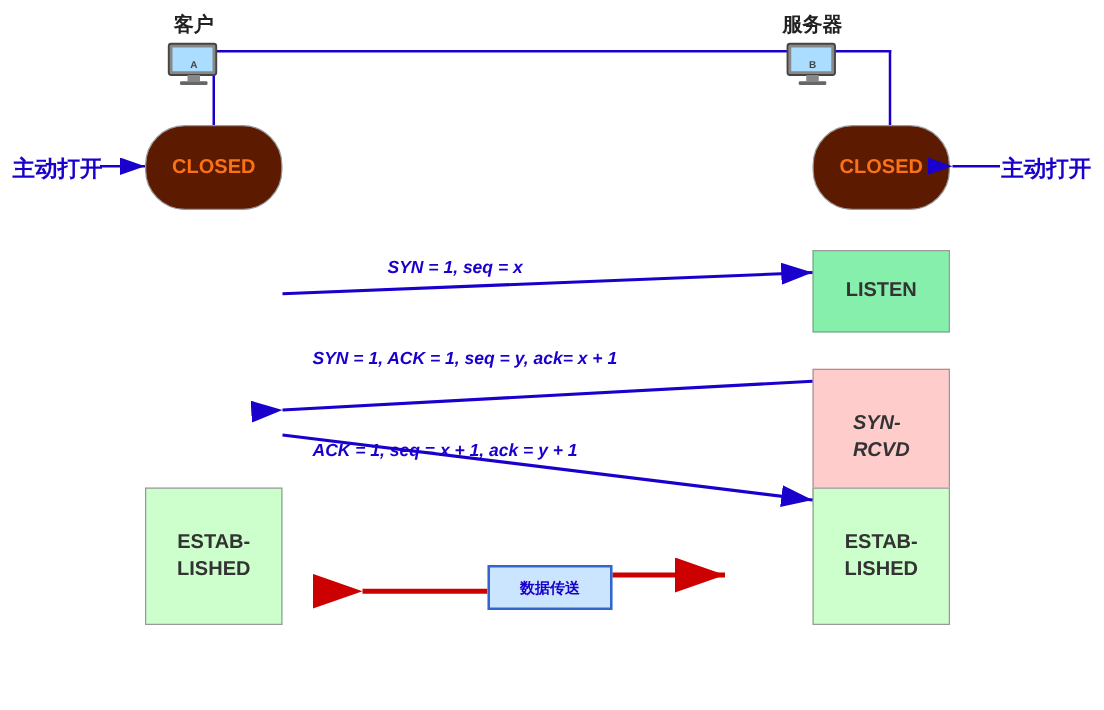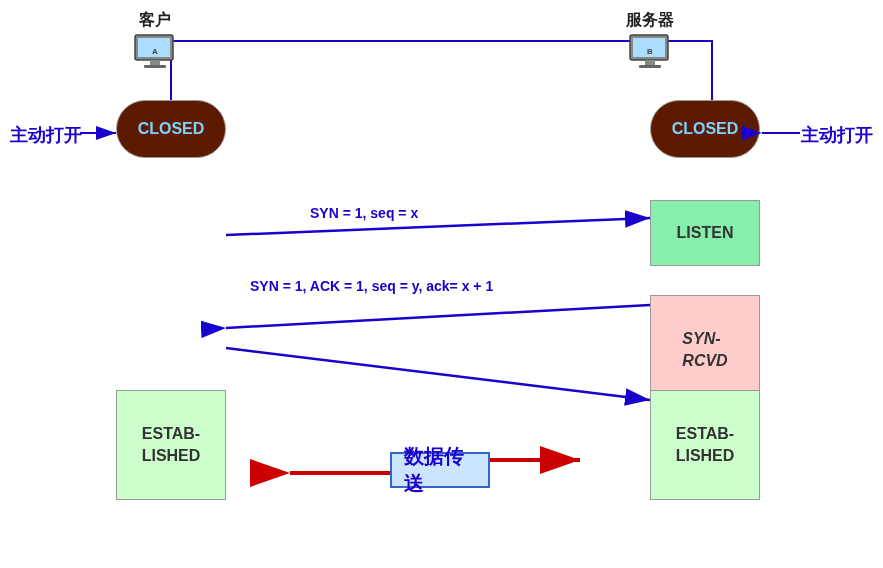--- a/index.html
+++ b/index.html
@@ -36,23 +36,23 @@
       display: flex;
       align-items: center;
       justify-content: center;
       font-weight: bold;
       font-size: 16px;
       text-align: center;
       border: 1px solid #999;
     }
     .state-closed {
       background: #5c1a00;
-      color: #7dd3fc;
-      width: 110px;
-      height: 58px;
+      color: #f97316;
+      width: 110px;
+      height: 68px;
       border-radius: 32px;
     }
     .state-listen {
       background: #86efac;
       color: #333;
       width: 110px;
       height: 66px;
     }
     .state-syn-sent {
       background: #ffcccc;
@@ -90,33 +90,34 @@
       position: absolute;
       top: 0;
       left: 0;
       width: 883px;
       height: 568px;
       pointer-events: none;
     }
     
     .msg-label {
       position: absolute;
+      font-style: italic;
       font-size: 14px;
       color: #1a00cc;
       font-weight: bold;
       white-space: nowrap;
     }
     
     .data-transfer {
       position: absolute;
       background: #cce5ff;
       border: 2px solid #3366cc;
       color: #1a00cc;
       font-weight: bold;
-      font-size: 20px;
+      font-size: 12px;
       padding: 4px 12px;
       display: flex;
       align-items: center;
       justify-content: center;
     }
   </style>
 </head>
 <body>
 
 <div class="diagram-container">
@@ -218,18 +219,19 @@
 
     <line x1="80" y1="133" x2="116" y2="133" stroke="#1a00cc" stroke-width="2" marker-end="url(#arrow-blue-right)"></line>
 
     <line x1="800" y1="133" x2="762" y2="133" stroke="#1a00cc" stroke-width="2" marker-end="url(#arrow-blue-left)"></line>
   </svg>
 
   <div class="msg-label" style="left:310px; top:205px; color:#1a00cc;">SYN = 1, seq = x</div>
 
   <div class="msg-label" style="left:250px; top:278px; color:#1a00cc;">SYN = 1, ACK = 1, seq = y, ack= x + 1</div>
 
+  <div class="msg-label" style="left:250px; top:352px; color:#1a00cc;">ACK = 1, seq = x + 1, ack = y + 1</div>
 
   <div class="data-transfer" style="left:390px; top:452px; width:100px; height:36px; z-index:10;">
     <span>数据传送</span>
   </div>
 
 </div>
 
 </body></html>

